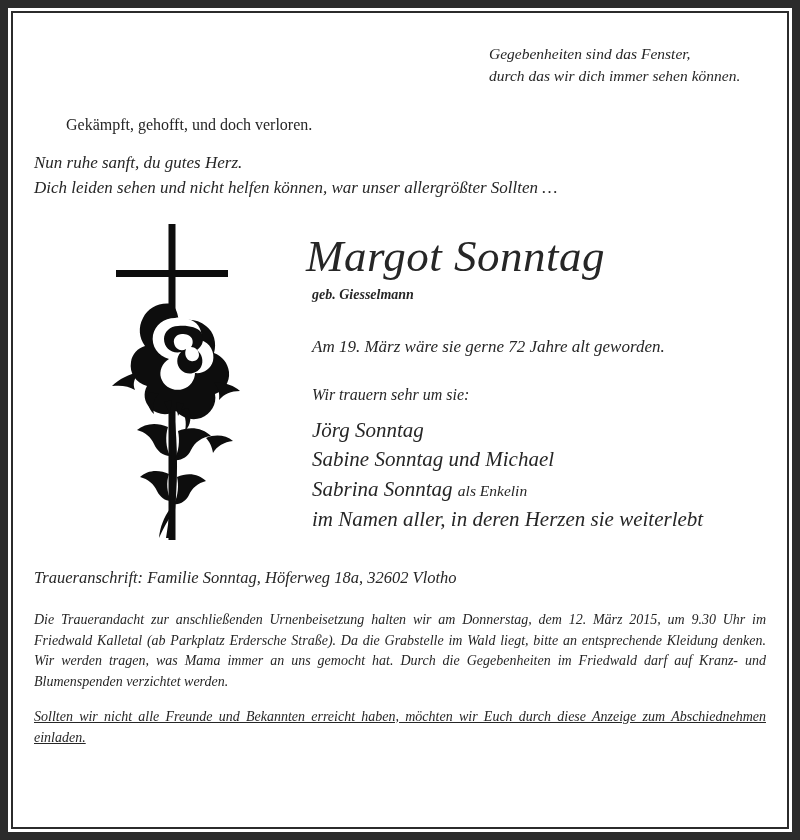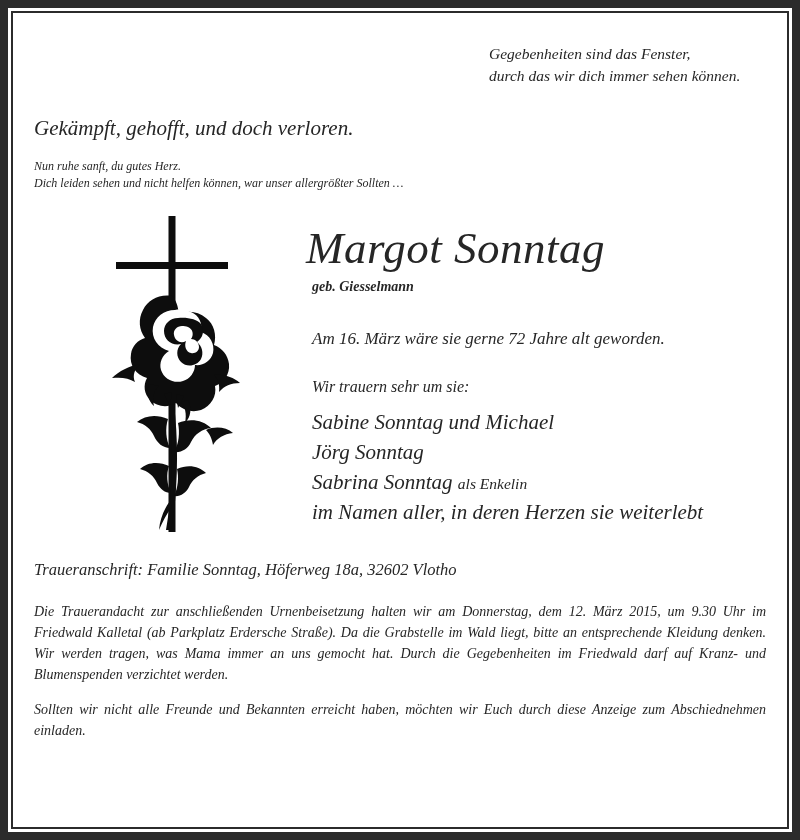--- a/index.html
+++ b/index.html
@@ -53,28 +53,28 @@
     font-size: 15.5px;
     line-height: 1.42;
     margin: 0;
   }
   .epitaph-top {
     margin-top: 18px;
     margin-left: 455px;
   }
   .verse-a {
     margin-top: 27px;
-    font-style: italic;
-    font-size: 21px;
+    font-size: 16px;
     line-height: 1.4;
+    margin-left: 32px;
   }
   .verse-b {
     margin-top: 15px;
     font-style: italic;
-    font-size: 12px;
+    font-size: 17px;
     line-height: 1.42;
   }
   .verse-b div { white-space: nowrap; }
 
   .lead {
     margin-top: 26px;
     font-style: italic;
     font-size: 17.6px;
     line-height: 1.42;
     max-width: 740px;
@@ -145,21 +145,21 @@
     font-size: 16.5px;
   }
   .details {
     margin-top: 22px;
     font-style: italic;
     font-size: 14px;
     line-height: 1.49;
     text-align: justify;
     max-width: 742px;
   }
-  .details + .details { margin-top: 14px; }
+  .details + .details { margin-top: 14px; text-decoration: underline; }
 </style>
 </head>
 <body>
 
 <div class="notice">
   <div class="frame-gap">
     <div class="frame-rule">
       <div class="sheet">
 
         <div class="epitaph epitaph-top">
@@ -232,30 +232,30 @@
                          C84 279 78 283 72 282 C76 274 77 263 75 255 Z"></path>
 
                 <path d="M68 287 C62 295 58 305 57 316 C61 307 65 299 70 293 Z"></path>
               </g>
             </svg>
           </div>
 
           <div class="maincol">
             <div class="deceased-name">Margot Sonntag</div>
             <div class="maiden-name">geb. Giesselmann</div>
-            <div class="age-line">Am 16. März wäre sie gerne 72 Jahre alt geworden.</div>
+            <div class="age-line">Am 19. März wäre sie gerne 72 Jahre alt geworden.</div>
             <div class="mourn-intro">Wir trauern sehr um sie:</div>
 
             <ul class="mourners">
               <li>
+                <span>Jörg Sonntag</span>
+                <span class="role"></span>
+              </li>
+              <li>
                 <span>Sabine Sonntag und Michael</span>
-                <span class="role"></span>
-              </li>
-              <li>
-                <span>Jörg Sonntag</span>
                 <span class="role"></span>
               </li>
               <li>
                 <span>Sabrina Sonntag</span>
                 <span class="role">als Enkelin</span>
               </li>
               <li>
                 <span>im Namen aller, in deren Herzen sie weiterlebt</span>
                 <span class="role"></span>
               </li>

